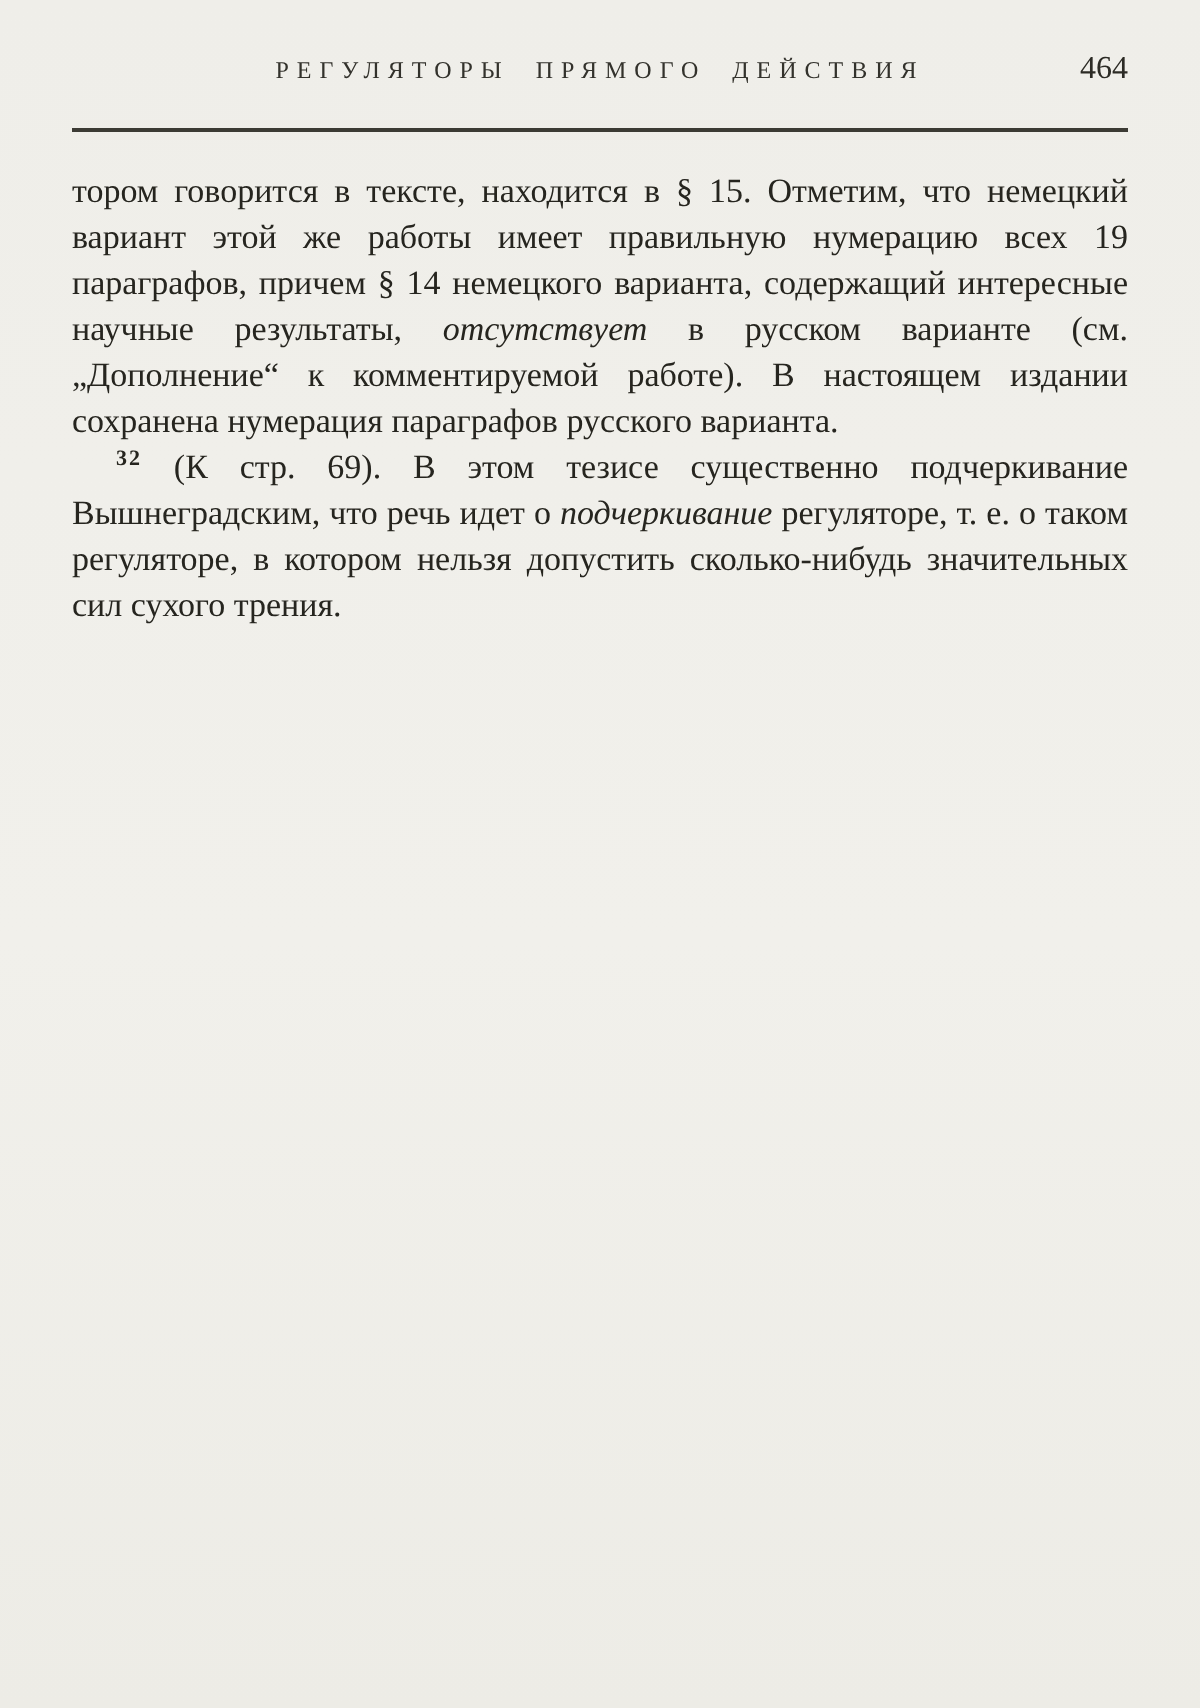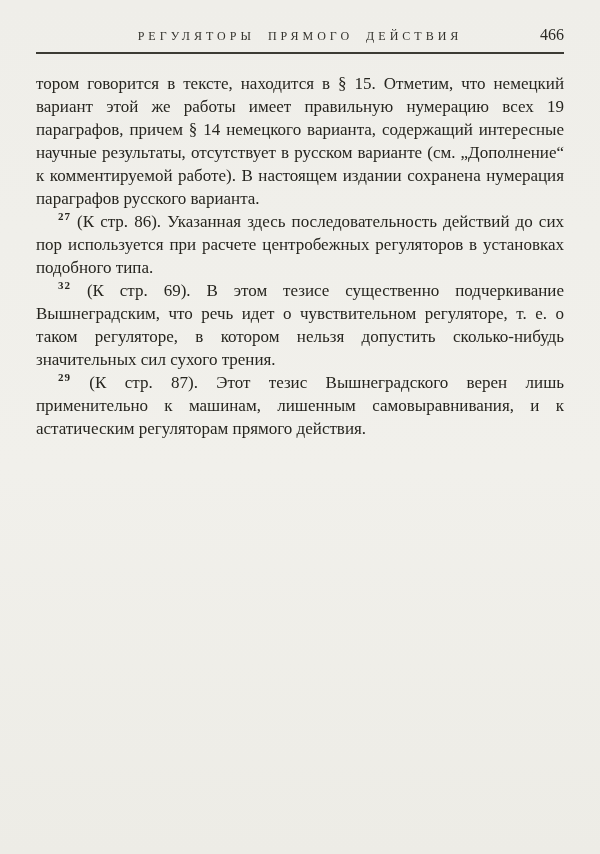--- a/index.html
+++ b/index.html
@@ -17,21 +17,21 @@
     box-sizing: border-box;
     padding: 26px 36px 0 36px;
     overflow: hidden;
     font-family: "Liberation Serif", "DejaVu Serif", serif;
     color: #26251f;
   }
   .running-head {
     display: grid;
     grid-template-columns: 1fr auto 1fr;
     align-items: baseline;
-    margin-bottom: 8px;
+    margin-bottom: 20px;
   }
   .running-head .title {
     grid-column: 2;
     font-size: 12px;
     letter-spacing: 4px;
     word-spacing: 6px;
     color: #33322c;
     text-align: center;
     white-space: nowrap;
   }
@@ -51,36 +51,35 @@
     line-height: 23px;
     text-align: justify;
   }
   .body-text p {
     margin: 0;
   }
   .body-text p.indent {
     text-indent: 22px;
   }
   .italic {
+    font-style: italic;
   }
   sup.marker {
     font-size: 11px;
     line-height: 0;
     font-weight: bold;
     letter-spacing: 1px;
   }
 </style>
 </head>
 <body>
 
 <div class="page">
   <div class="running-head">
     <div class="title">РЕГУЛЯТОРЫ  ПРЯМОГО  ДЕЙСТВИЯ</div>
-    <div class="pagenum">466</div>
+    <div class="pagenum">464</div>
   </div>
   <div class="head-rule"></div>
   <div class="body-text">
       <p class=""><span class="">тором говорится в тексте, находится в § 15. Отметим, что немецкий вариант этой же работы имеет правильную нумерацию всех 19 параграфов, причем § 14 немецкого варианта, содержащий интересные научные результаты, </span><span class="italic">отсутствует</span><span class=""> в русском варианте (см. „Дополнение“ к комментируемой работе). В настоящем издании сохранена нумерация параграфов русского варианта.</span></p>
-      <p class="indent"><sup class="marker">27</sup><span class=""> (К стр. 86). Указанная здесь последовательность действий до сих пор используется при расчете центробежных регуляторов в установках подобного типа.</span></p>
-      <p class="indent"><sup class="marker">32</sup><span class=""> (К стр. 69). В этом тезисе существенно подчеркивание Вышнеградским, что речь идет о </span><span class="italic">чувствительном</span><span class=""> регуляторе, т. е. о таком регуляторе, в котором нельзя допустить сколько-нибудь значительных сил сухого трения.</span></p>
-      <p class="indent"><sup class="marker">29</sup><span class=""> (К стр. 87). Этот тезис Вышнеградского верен лишь применительно к машинам, лишенным самовыравнивания, и к астатическим регуляторам прямого действия.</span></p>
+      <p class="indent"><sup class="marker">32</sup><span class=""> (К стр. 69). В этом тезисе существенно подчеркивание Вышнеградским, что речь идет о </span><span class="italic">подчеркивание</span><span class=""> регуляторе, т. е. о таком регуляторе, в котором нельзя допустить сколько-нибудь значительных сил сухого трения.</span></p>
     </div>
 </div>
 
 </body></html>

